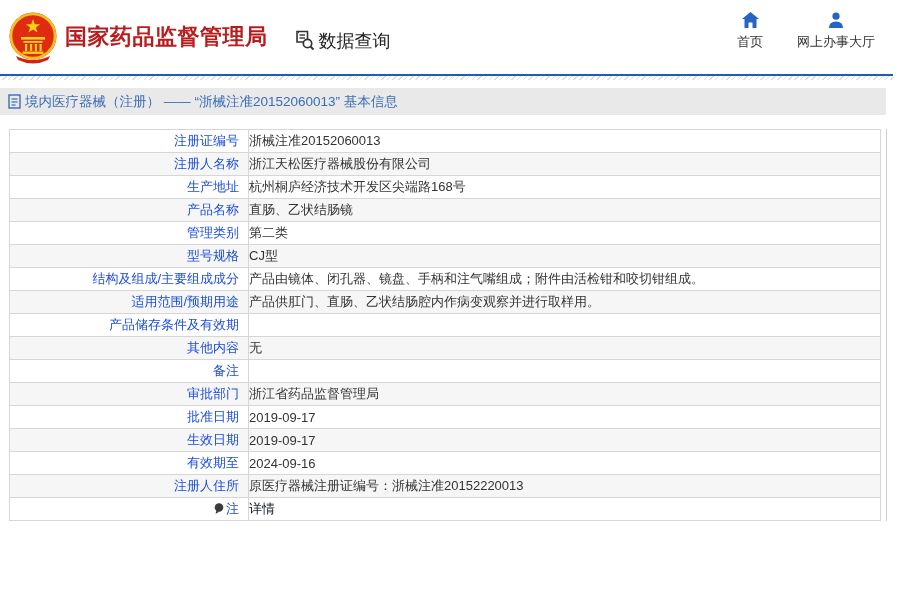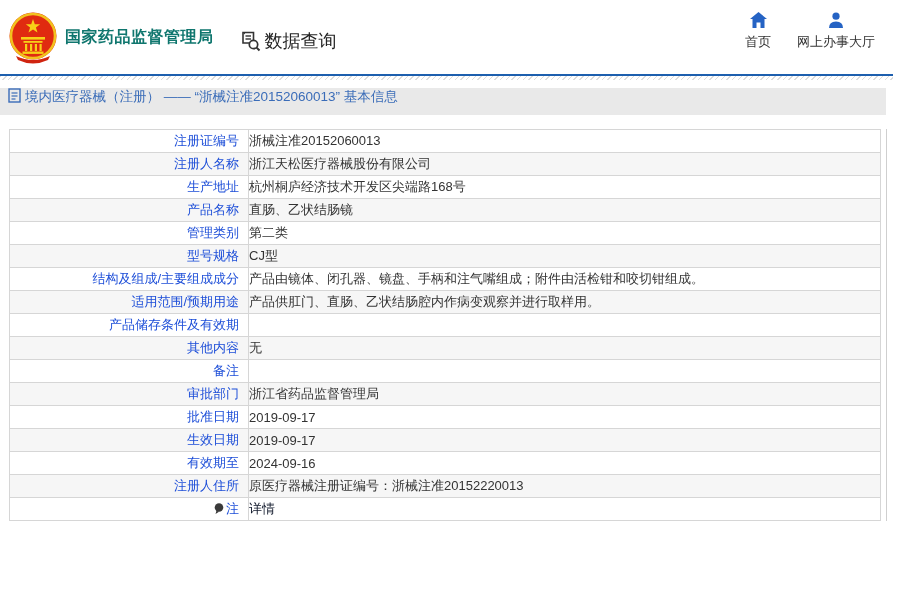--- a/index.html
+++ b/index.html
@@ -3,36 +3,36 @@
 <meta charset="utf-8">
 <style>
   * { margin:0; padding:0; box-sizing:border-box; }
   html,body { width:901px; height:590px; background:#ffffff; overflow:hidden;
     font-family:"Liberation Sans","DejaVu Sans",sans-serif; }
 
   
   .header { height:74px; display:flex; align-items:center; padding-left:8px; position:relative; }
   .emblem { width:50px; height:54px; flex:0 0 auto; }
   .org-block { margin-left:7px; display:flex; flex-direction:column; }
-  .org-zh { font-size:16px; font-weight:bold; color:#0f766e; letter-spacing:0.5px; line-height:1.15; }
+  .org-zh { font-size:22px; font-weight:bold; color:#b91c1c; letter-spacing:0.5px; line-height:1.15; }
   .org-en { font-size:10.5px; color:#2a5caa; margin-top:3px; letter-spacing:0.2px; }
-  .section-query { display:flex; align-items:flex-end; margin-left:25px; margin-top:8px; }
+  .section-query { display:flex; align-items:flex-start; margin-left:25px; margin-top:8px; }
   .section-query .q-label { font-size:18px; color:#222; margin-left:3px; font-weight:500; }
-  .header-nav { position:absolute; right:26px; top:12px; display:flex; gap:26px; }
+  .header-nav { position:absolute; right:26px; top:12px; display:flex; gap:34px; }
   .nav-item { display:flex; flex-direction:column; align-items:center; cursor:pointer; }
   .nav-item .nav-label { font-size:13px; color:#333; margin-top:5px; white-space:nowrap; }
 
   
   .blue-line { height:2px; width:893px; background:#1d5fae; }
   .hatch { height:4px; width:893px;
     background:repeating-linear-gradient(135deg,#dcdcdc 0 1px,transparent 1px 4px); }
 
   
   .breadcrumb { margin-top:8px; width:886px; height:27px; background:#e9e9e9;
-    display:flex; padding-left:8px; }
+    display:flex; align-items:center; padding-left:8px; }
   .breadcrumb .bc-text { font-size:13.5px; color:#3a6cb8; margin-left:4px; }
 
   
   .table-wrap { position:relative; margin:14px 0 0 9px; width:872px; }
   .table-wrap::after { content:""; position:absolute; right:-6px; top:0; bottom:0;
     width:1px; background:#cfcfcf; }
   table.info { border-collapse:collapse; width:872px; table-layout:fixed; }
   table.info td { border:1px solid #d6d6d6; height:23px; font-size:13px;
     overflow:hidden; white-space:nowrap; }
   td.cell-label { width:239px; text-align:right; padding-right:9px; color:#1d4ed8; }

